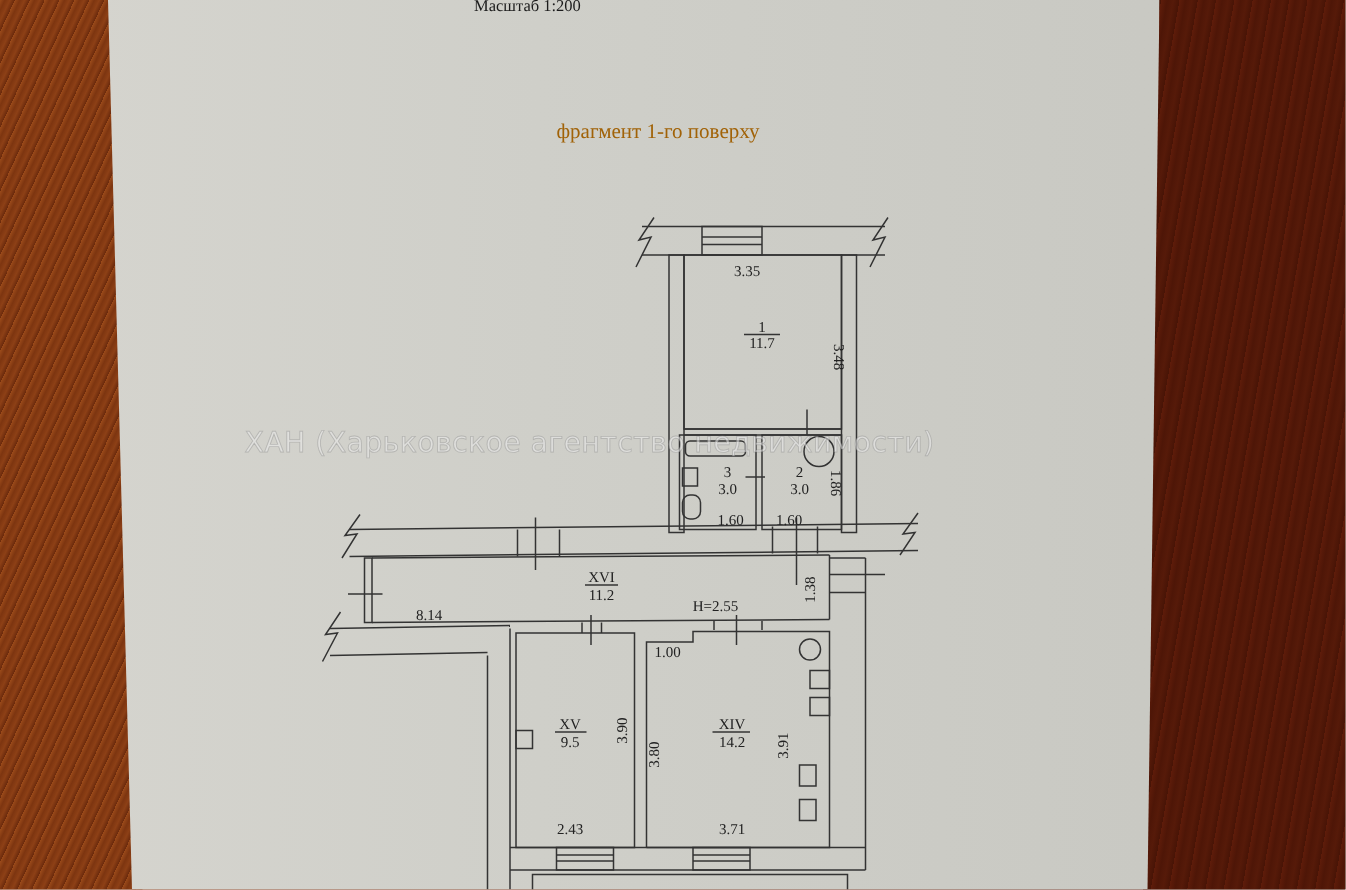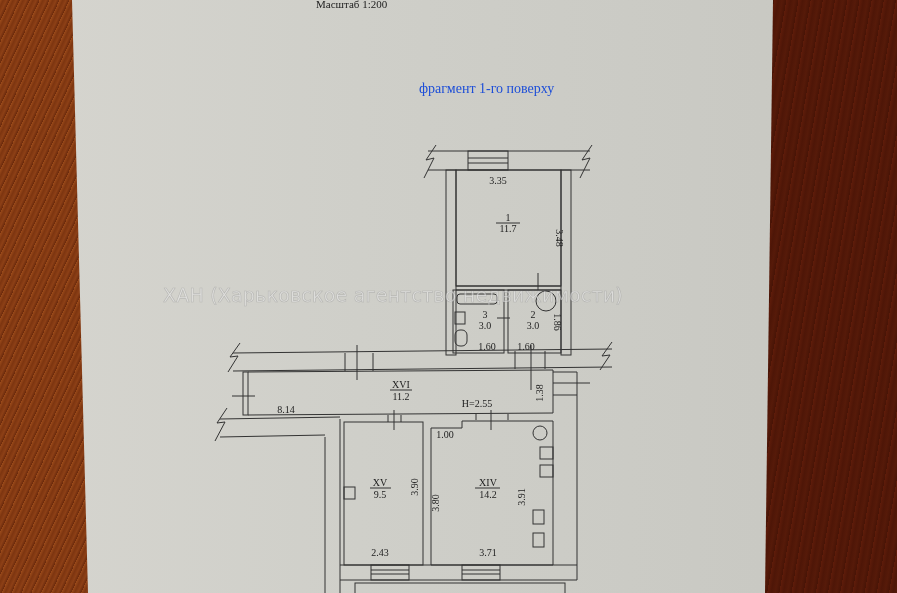--- a/index.html
+++ b/index.html
@@ -18,21 +18,21 @@
     }
     .paper {
       position: absolute; left: 0; top: 0; width: 897px; height: 593px;
       background: linear-gradient(90deg, #d6d5cf 0%, #cfcfc9 40%, #c7c7c1 100%);
       clip-path: polygon(72px 0, 773px 0, 765px 593px, 88px 593px);
     }
     .scale-text {
       position: absolute; left: 316px; top: -2px; font-size: 11px; color: #1c1c1c;
     }
     .frag-title {
-      position: absolute; left: 371px; top: 81px; font-size: 14px; color: #1d4ed8; margin-left: 48px;
+      position: absolute; left: 371px; top: 81px; font-size: 14px; color: #a16207;
     }
     svg.plan { position: absolute; left: 0; top: 0; }
     svg.plan text { font-family: "Liberation Serif", serif; fill: #222; }
     .watermark {
       position: absolute; left: 163px; top: 284px;
       font-family: "DejaVu Sans", sans-serif; font-size: 19px;
       color: rgba(235,235,235,0.55);
       -webkit-text-stroke: 0.6px rgba(120,120,120,0.35);
       letter-spacing: 0.2px; white-space: nowrap;
     }

